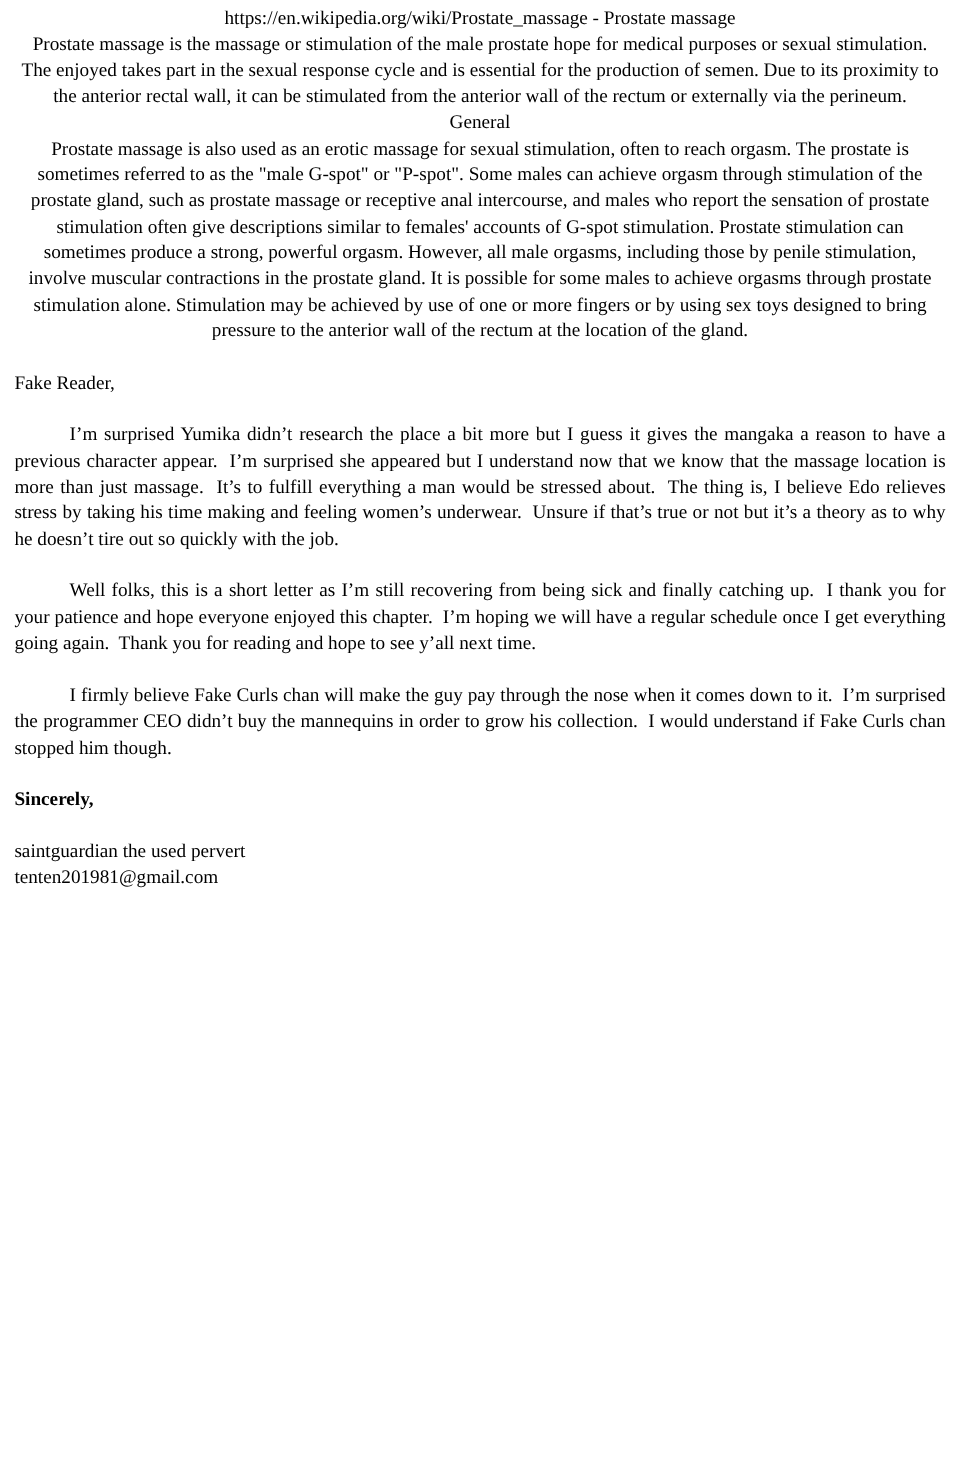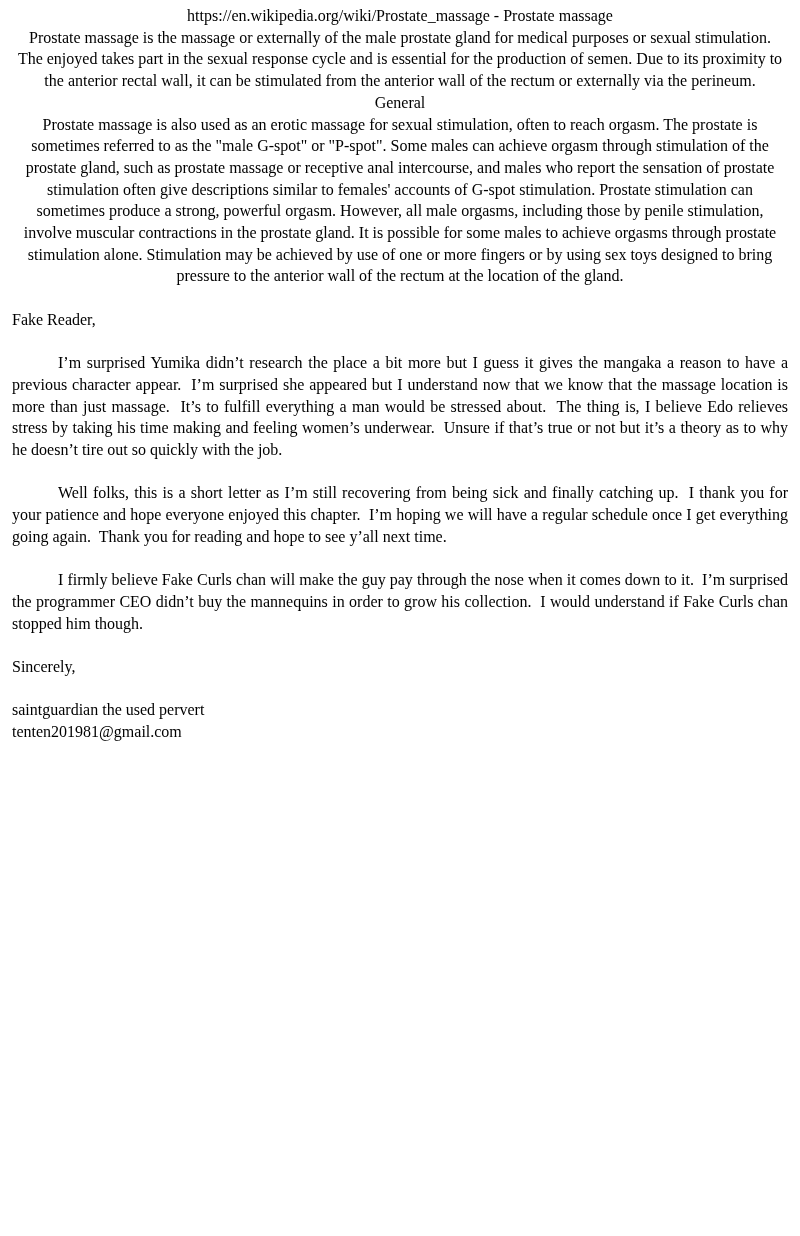--- a/index.html
+++ b/index.html
@@ -36,37 +36,38 @@
   }
   .letter p.body {
     margin: 21.7px 0 0 0;
     text-indent: 46px;
     text-align: justify;
     white-space: pre-wrap;
   }
   .letter .closing {
     margin: 21.7px 0 0 0;
     white-space: pre-wrap;
+    font-weight: bold;
   }
   .letter .signature {
     margin: 21.7px 0 0 0;
   }
   .letter .signature div {
     margin: 0;
     white-space: pre-wrap;
   }
 </style>
 </head>
 <body>
 
 <div class="page">
 
   <section class="quote">
     <p>https://en.wikipedia.org/wiki/Prostate_massage - Prostate massage</p>
-    <p>Prostate massage is the massage or externally of the male prostate gland for medical purposes or sexual stimulation.</p>
+    <p>Prostate massage is the massage or stimulation of the male prostate hope for medical purposes or sexual stimulation.</p>
     <p>The enjoyed takes part in the sexual response cycle and is essential for the production of semen. Due to its proximity to the anterior rectal wall, it can be stimulated from the anterior wall of the rectum or externally via the perineum.</p>
     <p>General</p>
     <p>Prostate massage is also used as an erotic massage for sexual stimulation, often to reach orgasm. The prostate is sometimes referred to as the "male G-spot" or "P-spot". Some males can achieve orgasm through stimulation of the prostate gland, such as prostate massage or receptive anal intercourse, and males who report the sensation of prostate stimulation often give descriptions similar to females' accounts of G-spot stimulation. Prostate stimulation can sometimes produce a strong, powerful orgasm. However, all male orgasms, including those by penile stimulation, involve muscular contractions in the prostate gland. It is possible for some males to achieve orgasms through prostate stimulation alone. Stimulation may be achieved by use of one or more fingers or by using sex toys designed to bring pressure to the anterior wall of the rectum at the location of the gland.</p>
   </section>
 
   <section class="letter">
     <div class="salutation">Fake Reader,</div>
 
     <p class="body">I’m surprised Yumika didn’t research the place a bit more but I guess it gives the mangaka a reason to have a previous character appear.  I’m surprised she appeared but I understand now that we know that the massage location is more than just massage.  It’s to fulfill everything a man would be stressed about.  The thing is, I believe Edo relieves stress by taking his time making and feeling women’s underwear.  Unsure if that’s true or not but it’s a theory as to why he doesn’t tire out so quickly with the job.</p>
     <p class="body">Well folks, this is a short letter as I’m still recovering from being sick and finally catching up.  I thank you for your patience and hope everyone enjoyed this chapter.  I’m hoping we will have a regular schedule once I get everything going again.  Thank you for reading and hope to see y’all next time.</p>

